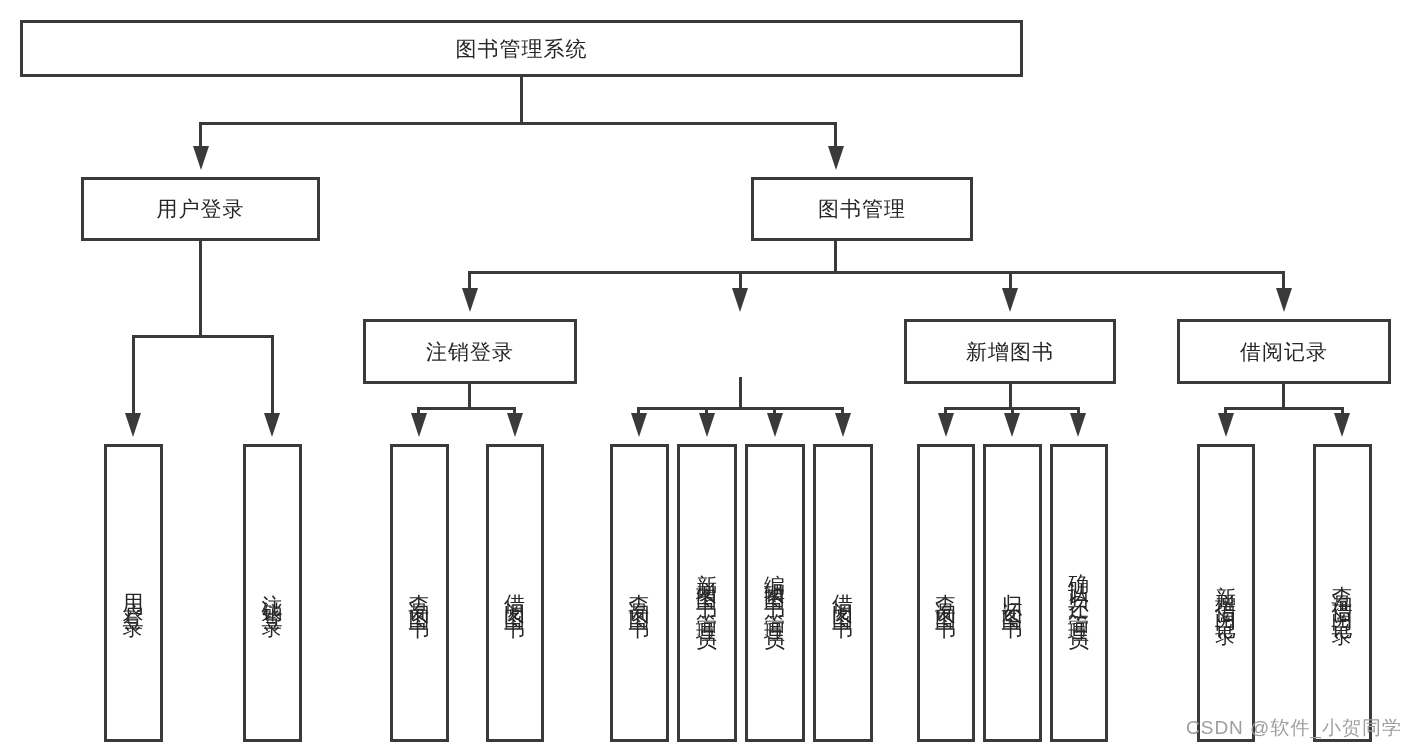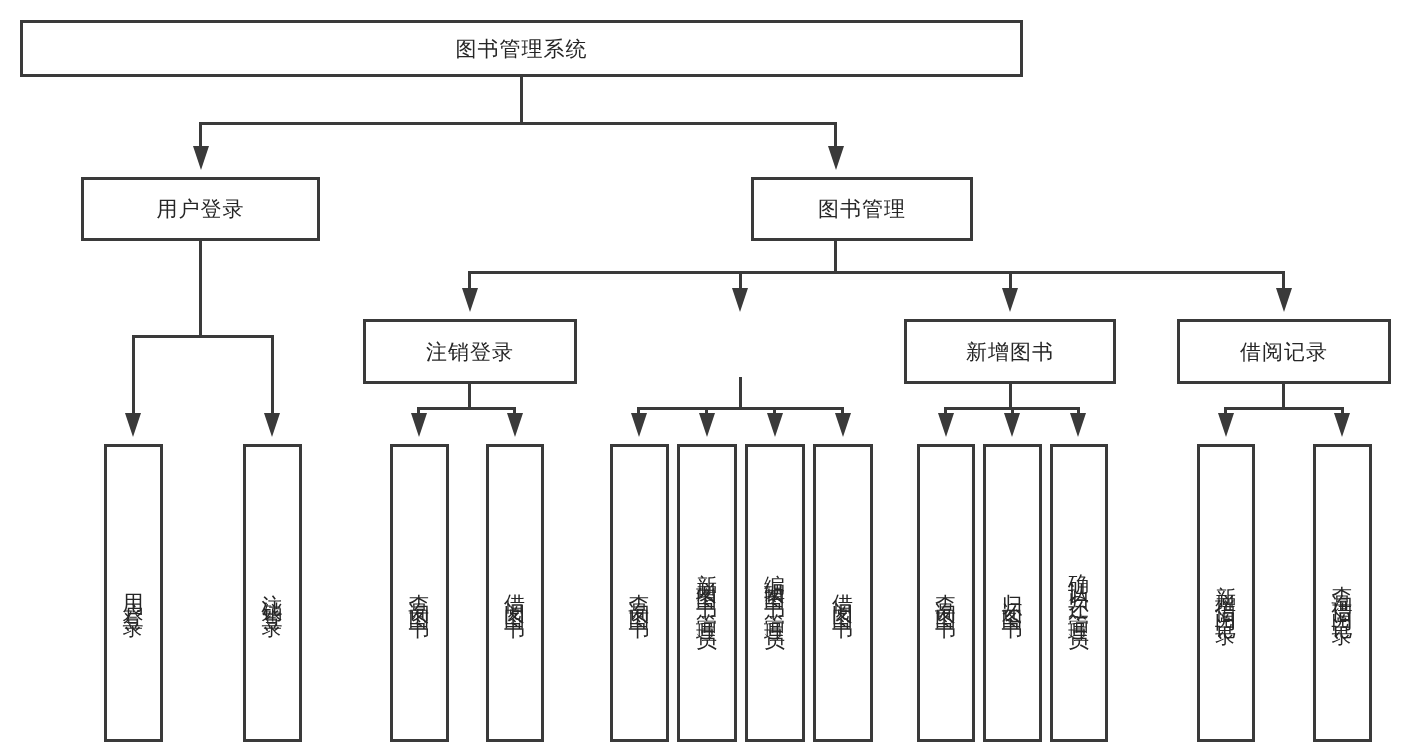--- a/index.html
+++ b/index.html
@@ -177,14 +177,15 @@
     <span class="vtext">确认归还（管理员）</span>
   </div>
 
   <div class="box" style="left:1197px;top:437px;width:58px;height:298px;">
     <span class="vtext">新增借阅记录</span>
   </div>
   <div class="box" style="left:1313px;top:437px;width:59px;height:298px;">
     <span class="vtext">查询借阅记录</span>
   </div>
 
+  <div class="watermark">CSDN @软件_小贺同学</div>
 
 </div>
 
 </body></html>

